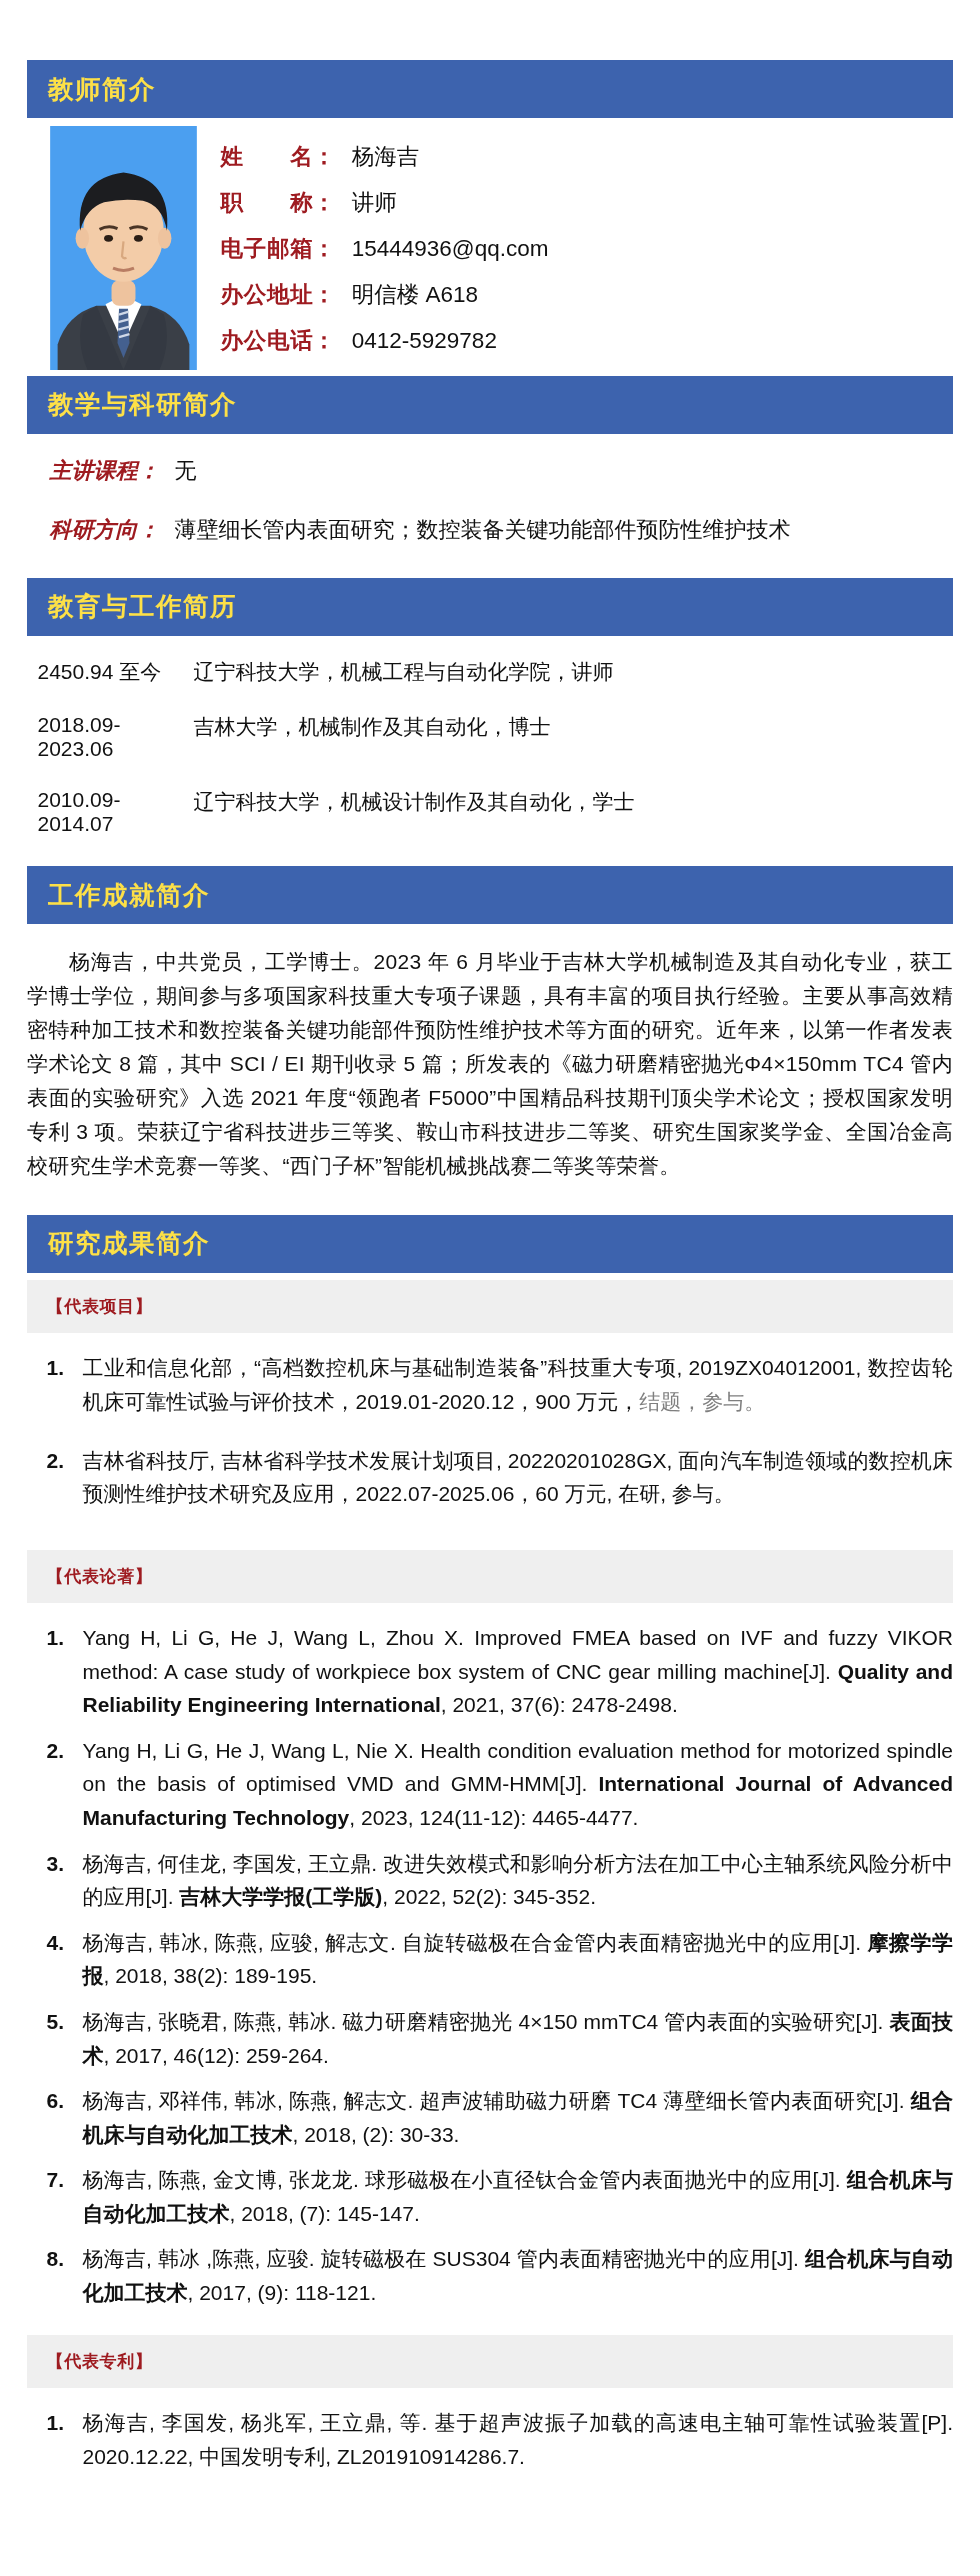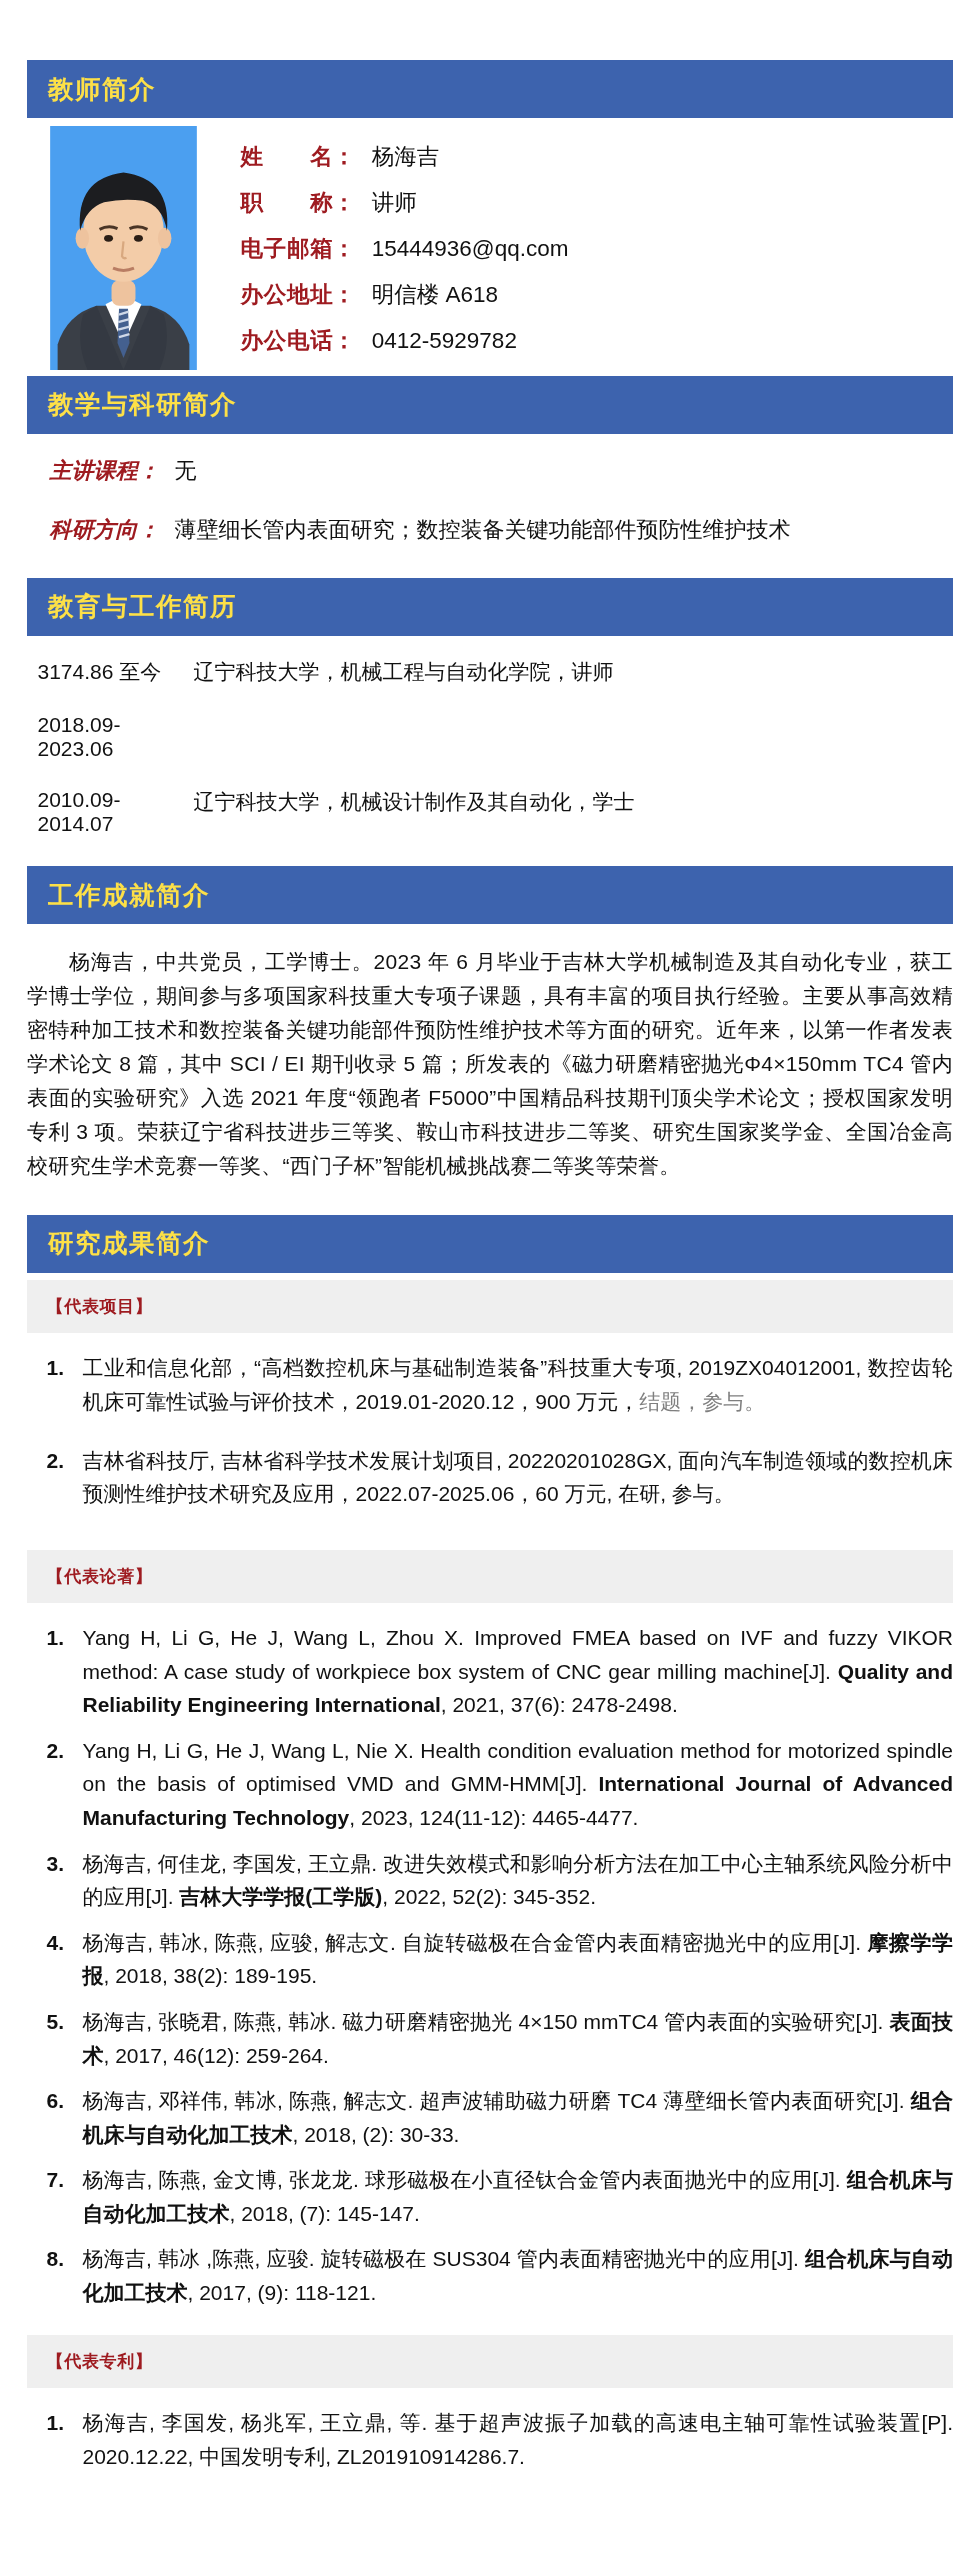--- a/index.html
+++ b/index.html
@@ -12,21 +12,21 @@
   }
   *{margin:0;padding:0;box-sizing:border-box;}
   html,body{background:#ffffff;}
   body{font-family:"Liberation Sans","DejaVu Sans",sans-serif;color:var(--ink);}
   .page{width:980px;min-height:2576px;margin:0 auto;padding:60px 27px 22.5px;background:#fff;}
 
   .bar{height:58px;display:flex;align-items:center;background:var(--blue);
        color:#fde047;font-size:25.5px;font-weight:bold;padding-left:21px;letter-spacing:1.5px;}
 
   
-  .profile-row{display:flex;gap:44px;padding:7.5px 0 3px 22.5px;margin-bottom:3px;}
+  .profile-row{display:flex;gap:24px;padding:7.5px 0 3px 22.5px;margin-bottom:3px;}
   .photo{width:147px;height:244px;flex:none;overflow:hidden;}
   .photo svg{display:block;width:100%;height:100%;}
   .fields{display:flex;flex-direction:column;justify-content:space-between;padding:15px 0 13.5px;font-size:22.5px;}
   .field-row{white-space:nowrap;}
   .flabel{display:inline-block;width:4.1em;color:var(--red);font-weight:bold;
           text-align:justify;text-align-last:justify;vertical-align:bottom;}
   .fcolon{color:var(--red);font-weight:bold;}
   .fvalue{margin-left:16.5px;color:var(--ink);}
 
   
@@ -116,25 +116,26 @@
   <div class="teach" id="teaching-rows">
       <div class="teach-row"><span class="tlabel">主讲课程：</span><span class="tvalue">无</span></div>
       <div class="teach-row"><span class="tlabel">科研方向：</span><span class="tvalue">薄壁细长管内表面研究；数控装备关键功能部件预防性维护技术</span></div>
     </div>
 
   <header class="bar">
     <span>教育与工作简历</span>
   </header>
   <div class="resume" id="resume-rows">
       <div class="resume-row">
-        <span class="period">3174.86 至今</span>
+        <span class="period">2450.94 至今</span>
         <span class="detail">辽宁科技大学，机械工程与自动化学院，讲师</span>
       </div>
       <div class="resume-row">
         <span class="period">2018.09-2023.06</span>
+        <span class="detail">吉林大学，机械制作及其自动化，博士</span>
       </div>
       <div class="resume-row">
         <span class="period">2010.09-2014.07</span>
         <span class="detail">辽宁科技大学，机械设计制作及其自动化，学士</span>
       </div>
     </div>
 
   <header class="bar">
     <span>工作成就简介</span>
   </header>

